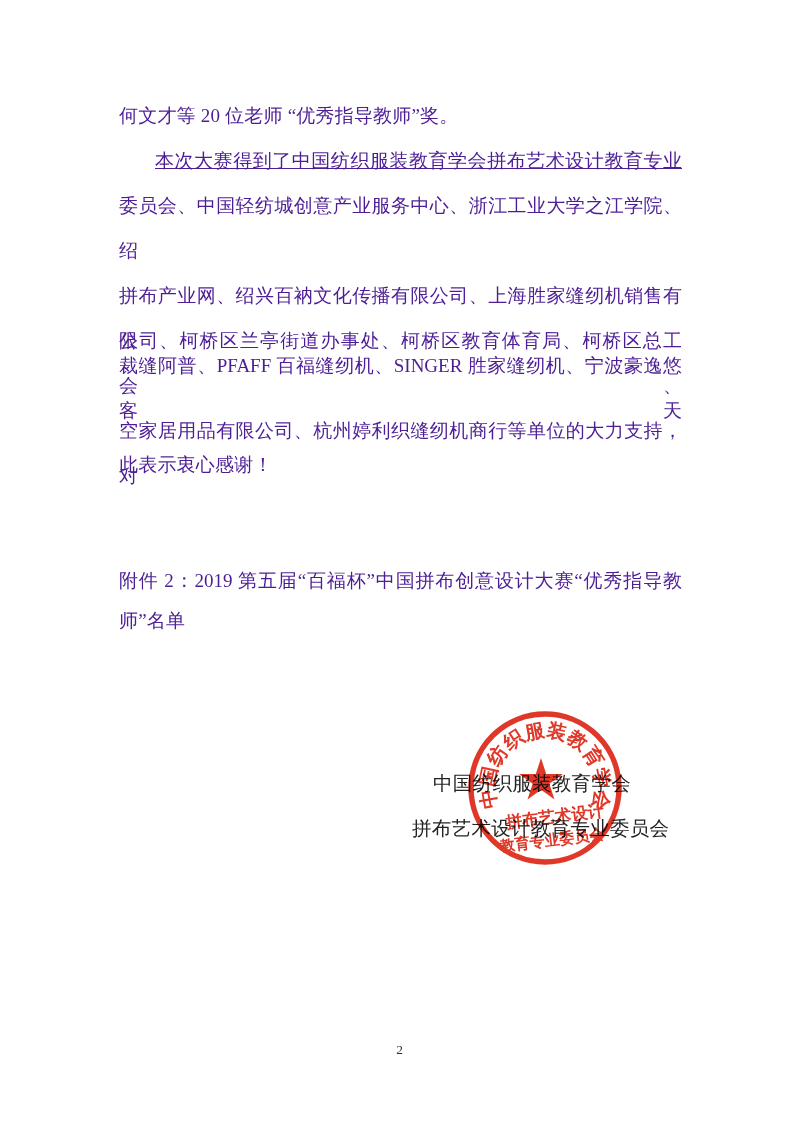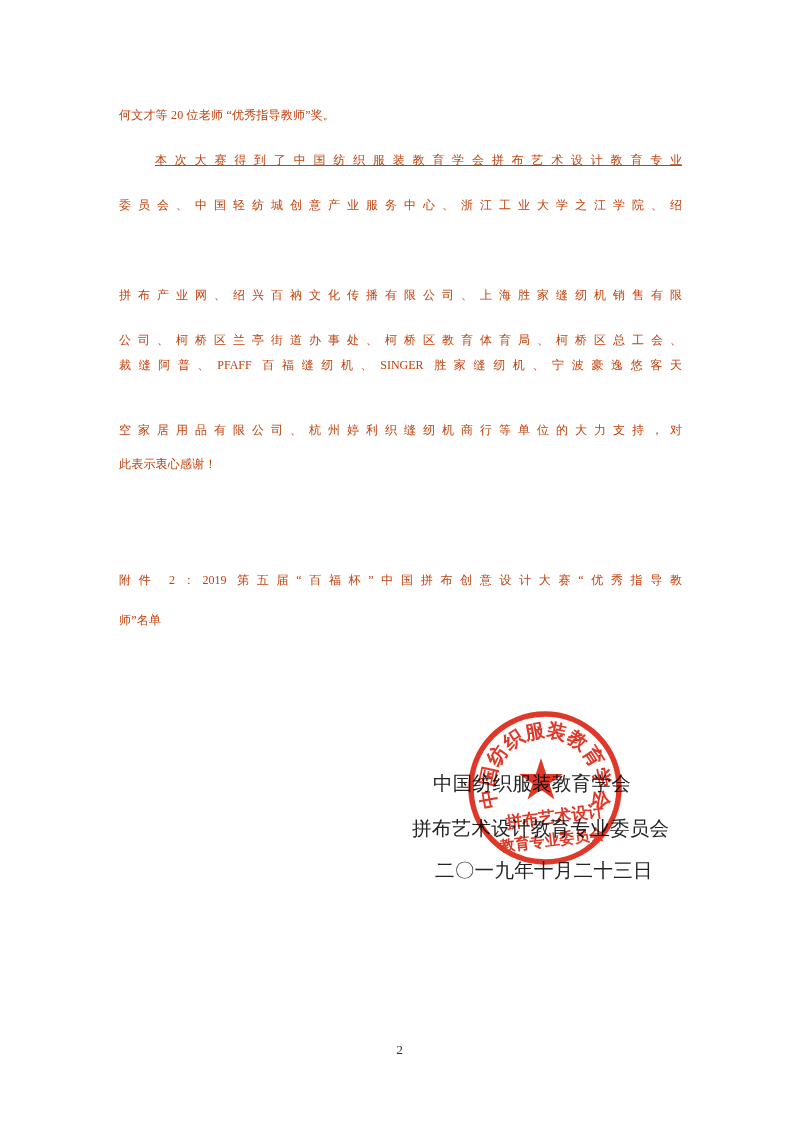--- a/index.html
+++ b/index.html
@@ -10,22 +10,22 @@
     background:#ffffff;
     font-family:"Liberation Serif","DejaVu Serif",serif;
     overflow:hidden;
   }
   .bl{
     position:absolute;
     left:119px;
     width:563px;
     height:45px;
     line-height:45px;
-    font-size:12px;
-    color:#c2410c;
+    font-size:19px;
+    color:#4c1d95;
     white-space:nowrap;
     letter-spacing:0.2px;
   }
   .j{
     text-align:justify;
     text-align-last:justify;
     white-space:normal;
     letter-spacing:0;
   }
   .indent{text-indent:36px;text-decoration:underline;}
@@ -65,21 +65,20 @@
   <div class="bl j" style="top:273px">拼布产业网、绍兴百衲文化传播有限公司、上海胜家缝纫机销售有限</div>
   <div class="bl j" style="top:343px">裁缝阿普、PFAFF 百福缝纫机、SINGER 胜家缝纫机、宁波豪逸悠客天</div>
   <div class="bl j" style="top:408px">空家居用品有限公司、杭州婷利织缝纫机商行等单位的大力支持，对</div>
   <div class="bl" style="top:442px">此表示衷心感谢！</div>
 
   <div class="bl j" style="top:558px">附件 2：2019 第五届“百福杯”中国拼布创意设计大赛“优秀指导教</div>
   <div class="bl" style="top:598px">师”名单</div>
 
   <div class="sig" style="top:772px;left:433px">中国纺织服装教育学会</div>
   <div class="sig" style="top:817px;left:412px">拼布艺术设计教育专业委员会</div>
-  <div class="sig" style="top:859px;left:435px">二〇一九年十月二十三日</div>
 
   <svg class="seal" viewBox="0 0 168 170">
     <defs>
       <path id="arcp" d="M 36.8 106.6 A 51 51 0 1 1 129.2 106.6" fill="none"></path>
     </defs>
     <circle cx="83" cy="85" r="74" fill="none" stroke-width="5.5" stroke="#dd2918"></circle>
     <polygon points="79,55 84.2,70.9 100.9,70.9 87.4,80.7 92.5,96.6 79,86.8 65.5,96.6 70.6,80.7 57.1,70.9 73.8,70.9" fill="#dd2918"></polygon>
     <text font-size="19.5" font-weight="bold" letter-spacing="0.5" fill="#dd2918">
       <textPath href="#arcp" startOffset="3">中国纺织服装教育学会</textPath>
     </text>

